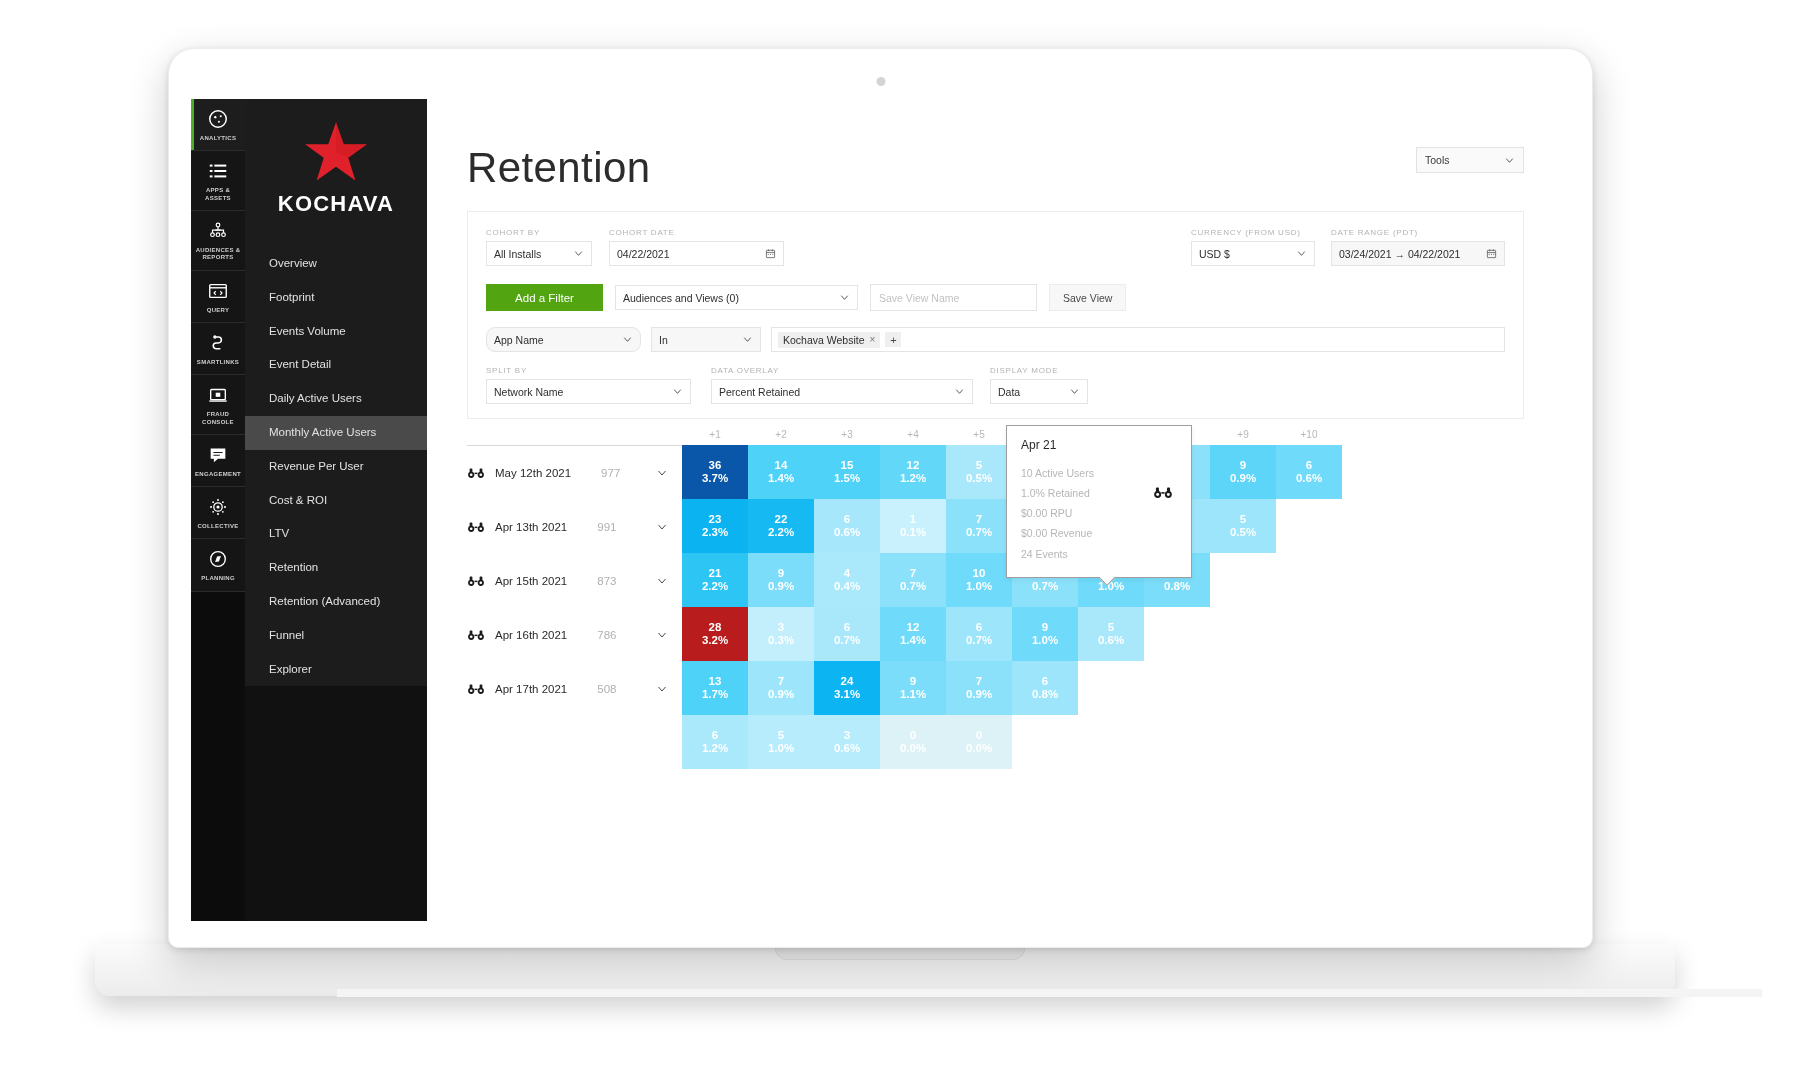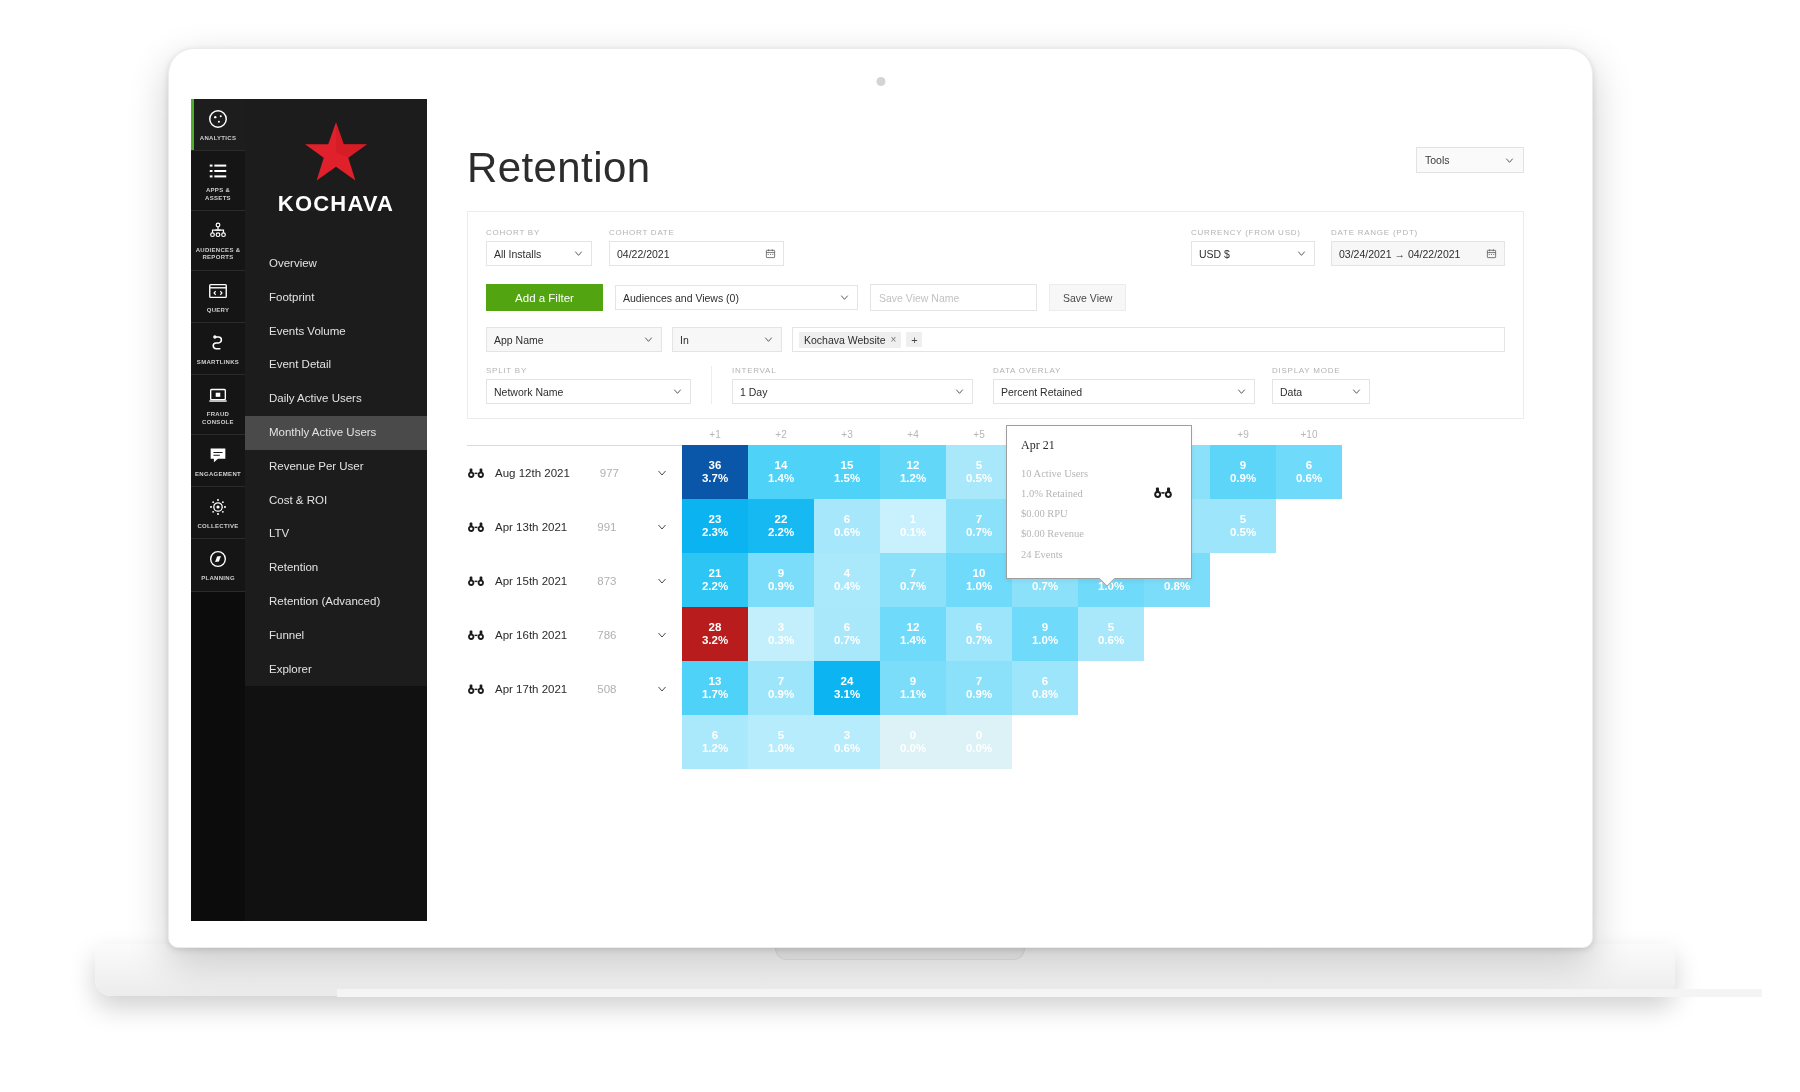--- a/index.html
+++ b/index.html
@@ -152,21 +152,21 @@
     font-size: 10.5px; color: #c2c2c2; padding: 0 8px; display:flex;
     align-items:center;
   }
   .btn-save {
     height: 27px; padding: 0 13px; background: #f7f7f7; border: 1px solid #ececec;
     font-size: 10.5px; color: #4a4a4a; display: flex; align-items: center;
     cursor: pointer;
   }
 
   .row3 { display: flex; align-items: center; gap: 10px; margin-top: 16px; }
-  .sel-appname { width: 176px; background:#f7f7f7; }
+  .sel-appname { width: 155px; background:#f7f7f7;border-radius:9px; }
   .sel-in { width: 110px; background:#f7f7f7; }
   .tagbox {
     flex: 1; height: 25px; border: 1px solid #e4e4e4; background: #fff;
     display: flex; align-items: center; padding: 0 6px; gap: 5px;
   }
   .tag {
     background: #efefef; font-size: 10.5px; color: #2e2e2e;
     padding: 2px 5px; display: flex; align-items: center; gap: 5px;
   }
   .tag-x { color: #777; cursor: pointer; font-size: 10px; }
@@ -219,21 +219,20 @@
   .rl-date { font-size: 11.5px; color: #2b2b2b; }
   .rl-count { font-size: 11.5px; color: #b0b0b0; margin-left: 20px; }
   .rl-chev { margin-left: auto; width: 12px; height: 12px; color: #4a4a4a; }
 
   
   .tooltip {
     position: absolute; width: 186px;
     background: #ffffff; border: 1px solid #9e9e9e;
     padding: 12px 0 13px 14px; z-index: 20;
     box-shadow: 0 2px 5px rgba(0,0,0,0.06);
-    font-family: Liberation Serif, serif;
   }
   .tt-title { font-size: 12px; color: #2a2a2a; margin-bottom: 11px; }
   .tt-line { font-size: 10.5px; color: #b6b6b6; line-height: 1.92; }
   .tt-binoc { position: absolute; right: 18px; top: 60px; width: 20px; height: 13px; color:#1b1b1b; }
   .tt-arrow {
     position: absolute; left: 92px; bottom: -8px; width: 16px; height: 8px;
     overflow: hidden;
   }
   .tt-arrow::after {
     content: ""; position: absolute; left: 1px; top: -8px;
@@ -467,29 +466,20 @@
             <div class="row4">
               <div class="f-split">
                 <div class="field-label">SPLIT BY</div>
                 <div class="ctl plain">
                   <span>Network Name</span>
                   <svg class="chev" viewBox="0 0 24 24" fill="none" stroke="currentColor" stroke-width="2">
                       <path d="M5 8l7 8 7-8"></path>
                     </svg>
                 </div>
               </div>
-              <div class="f-interval">
-                <div class="field-label">INTERVAL</div>
-                <div class="ctl plain">
-                  <span>1 Day</span>
-                  <svg class="chev" viewBox="0 0 24 24" fill="none" stroke="currentColor" stroke-width="2">
-                      <path d="M5 8l7 8 7-8"></path>
-                    </svg>
-                </div>
-              </div>
               <div class="f-overlay">
                 <div class="field-label">DATA OVERLAY</div>
                 <div class="ctl plain">
                   <span>Percent Retained</span>
                   <svg class="chev" viewBox="0 0 24 24" fill="none" stroke="currentColor" stroke-width="2">
                       <path d="M5 8l7 8 7-8"></path>
                     </svg>
                 </div>
               </div>
               <div class="f-display">
@@ -513,21 +503,21 @@
                   <div class="rowlabel">
                     <svg class="binoc" viewBox="0 0 30 18" fill="currentColor">
 <circle cx="7" cy="12" r="5.2"></circle>
                       <circle cx="23" cy="12" r="5.2"></circle>
 <rect x="4.4" y="1.6" width="4.6" height="7" rx="1.4"></rect>
 <rect x="21" y="1.6" width="4.6" height="7" rx="1.4"></rect>
 <rect x="12.6" y="8.4" width="4.8" height="2.4"></rect>
 <circle cx="7" cy="12" r="2.2" fill="#fff"></circle>
                       <circle cx="23" cy="12" r="2.2" fill="#fff"></circle>
                     </svg>
-                    <span class="rl-date">Aug 12th 2021</span>
+                    <span class="rl-date">May 12th 2021</span>
                     <span class="rl-count">977</span>
                     <svg class="rl-chev" viewBox="0 0 24 24" fill="none" stroke="currentColor" stroke-width="2">
                       <path d="M5 8l7 8 7-8"></path>
                     </svg>
                   </div>
                   <div class="rowlabel">
                     <svg class="binoc" viewBox="0 0 30 18" fill="currentColor">
 <circle cx="7" cy="12" r="5.2"></circle>
                       <circle cx="23" cy="12" r="5.2"></circle>
 <rect x="4.4" y="1.6" width="4.6" height="7" rx="1.4"></rect>

